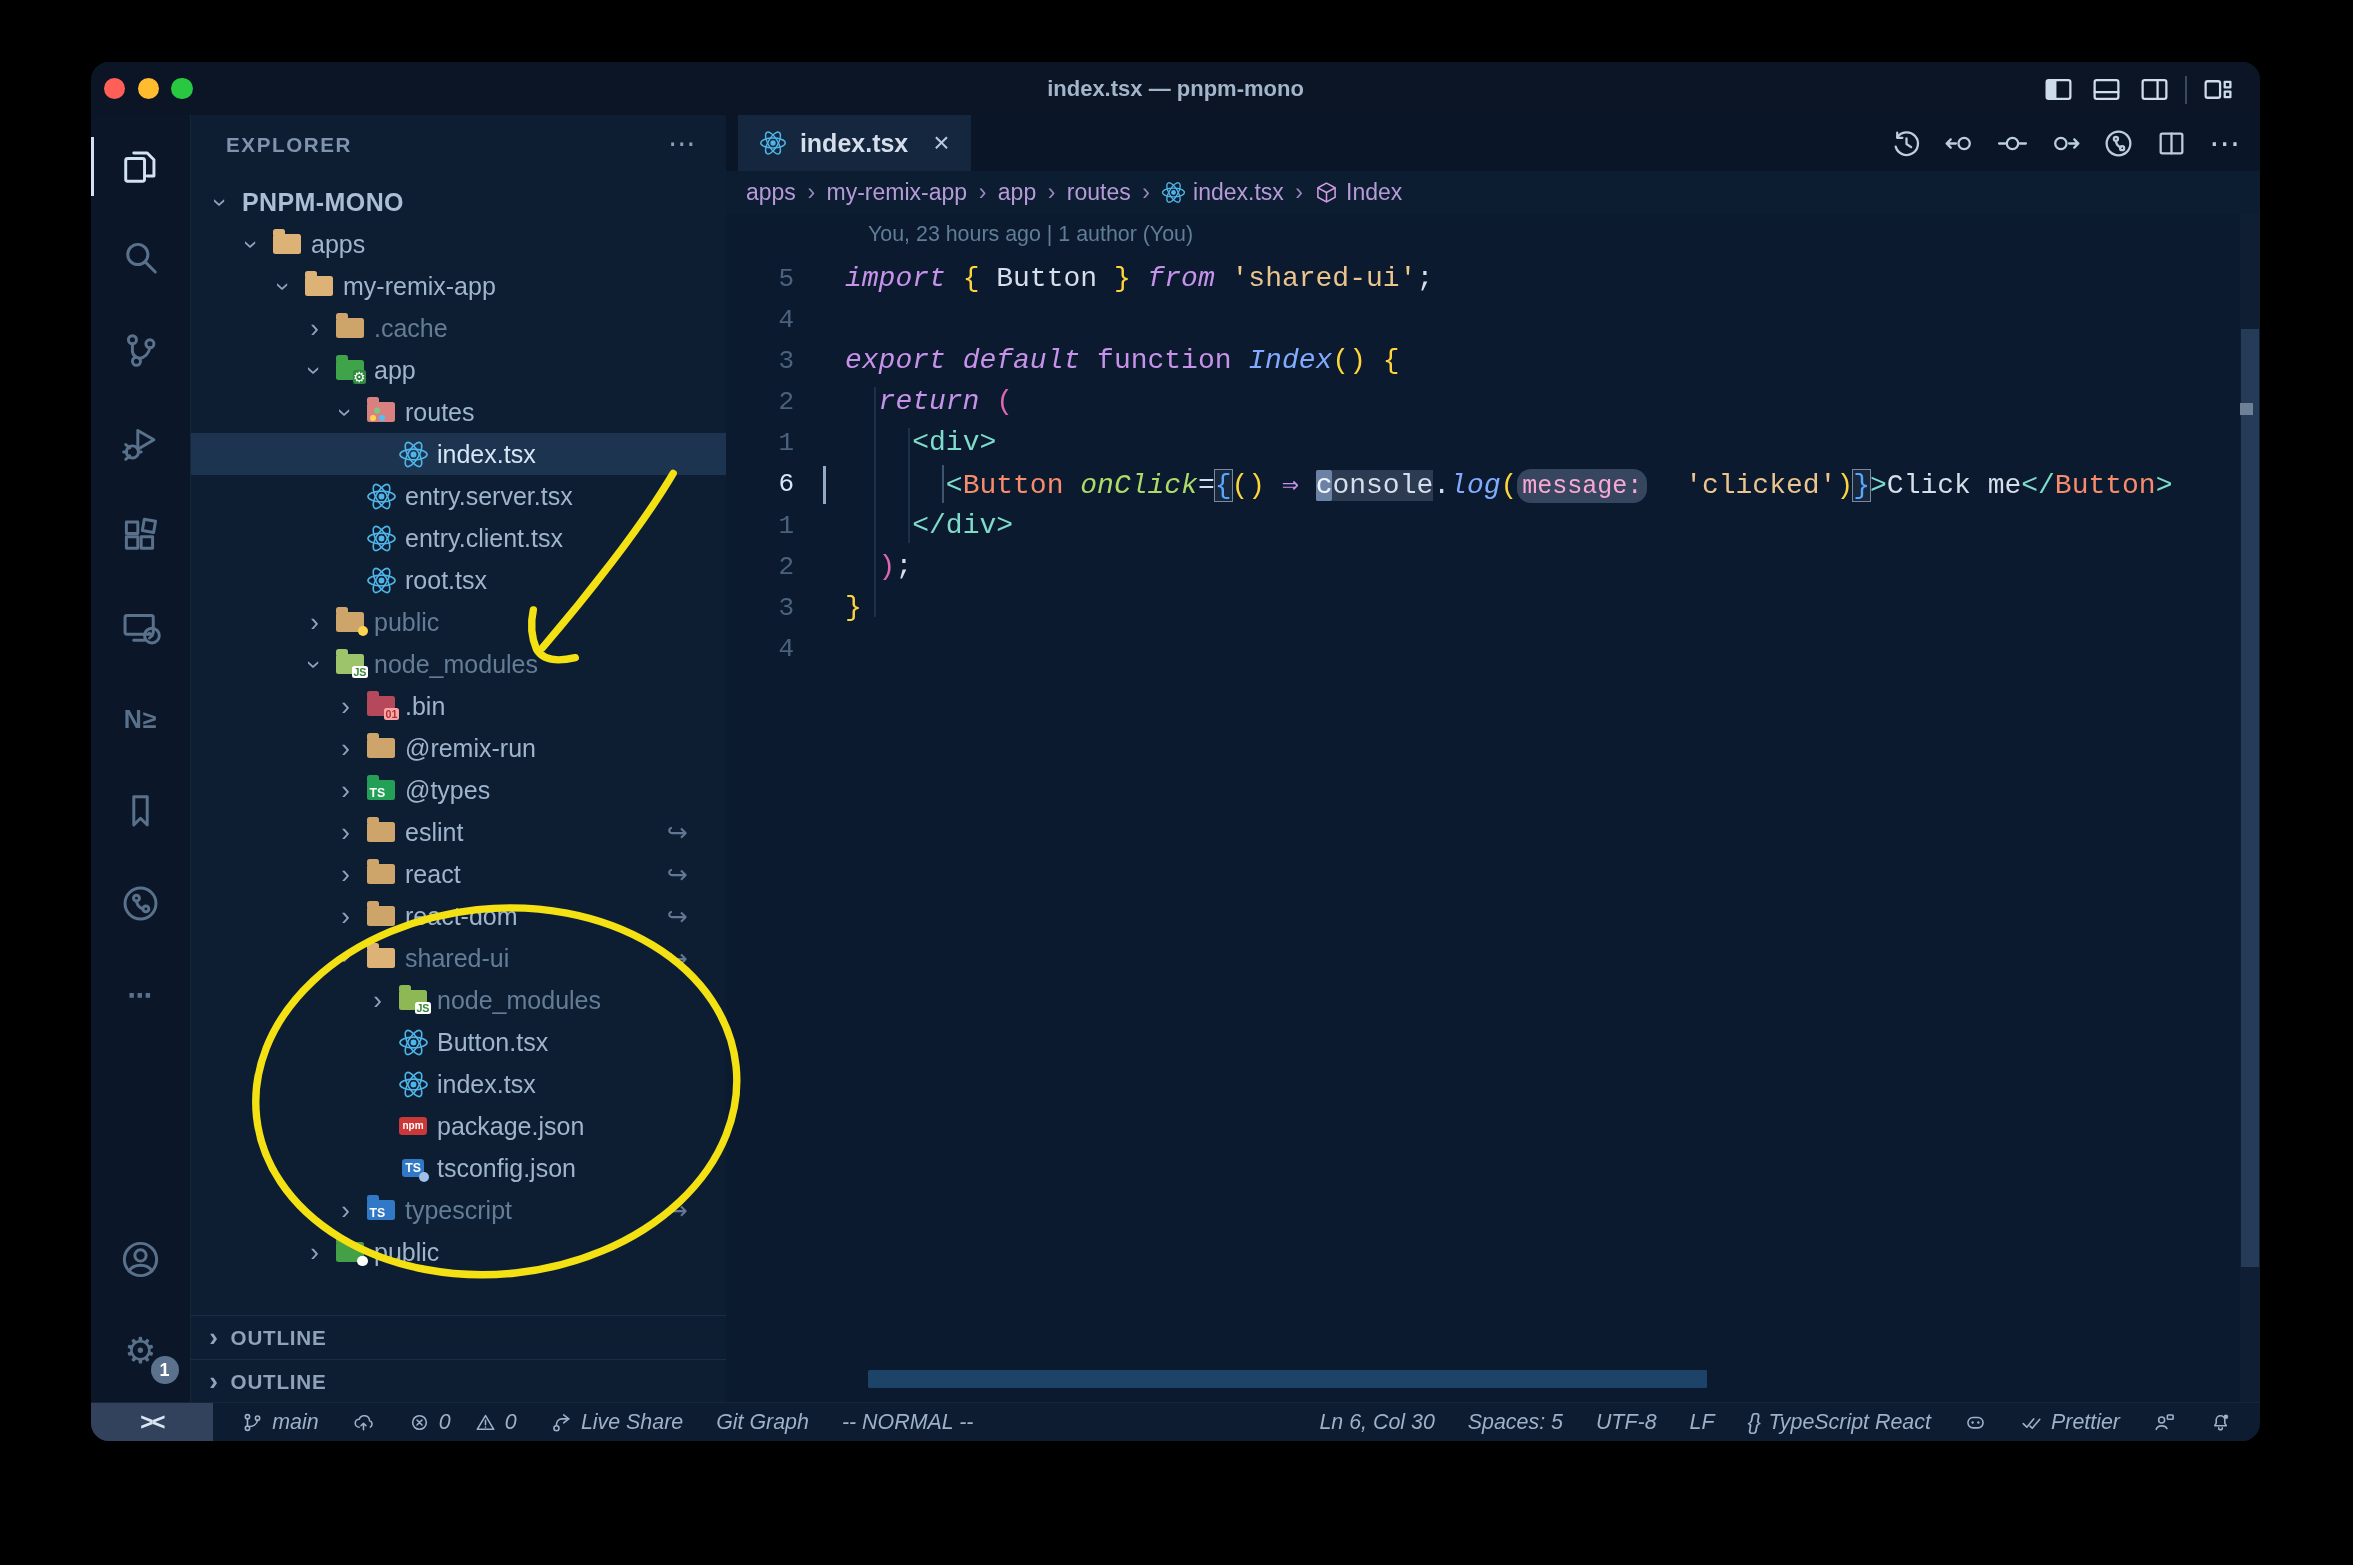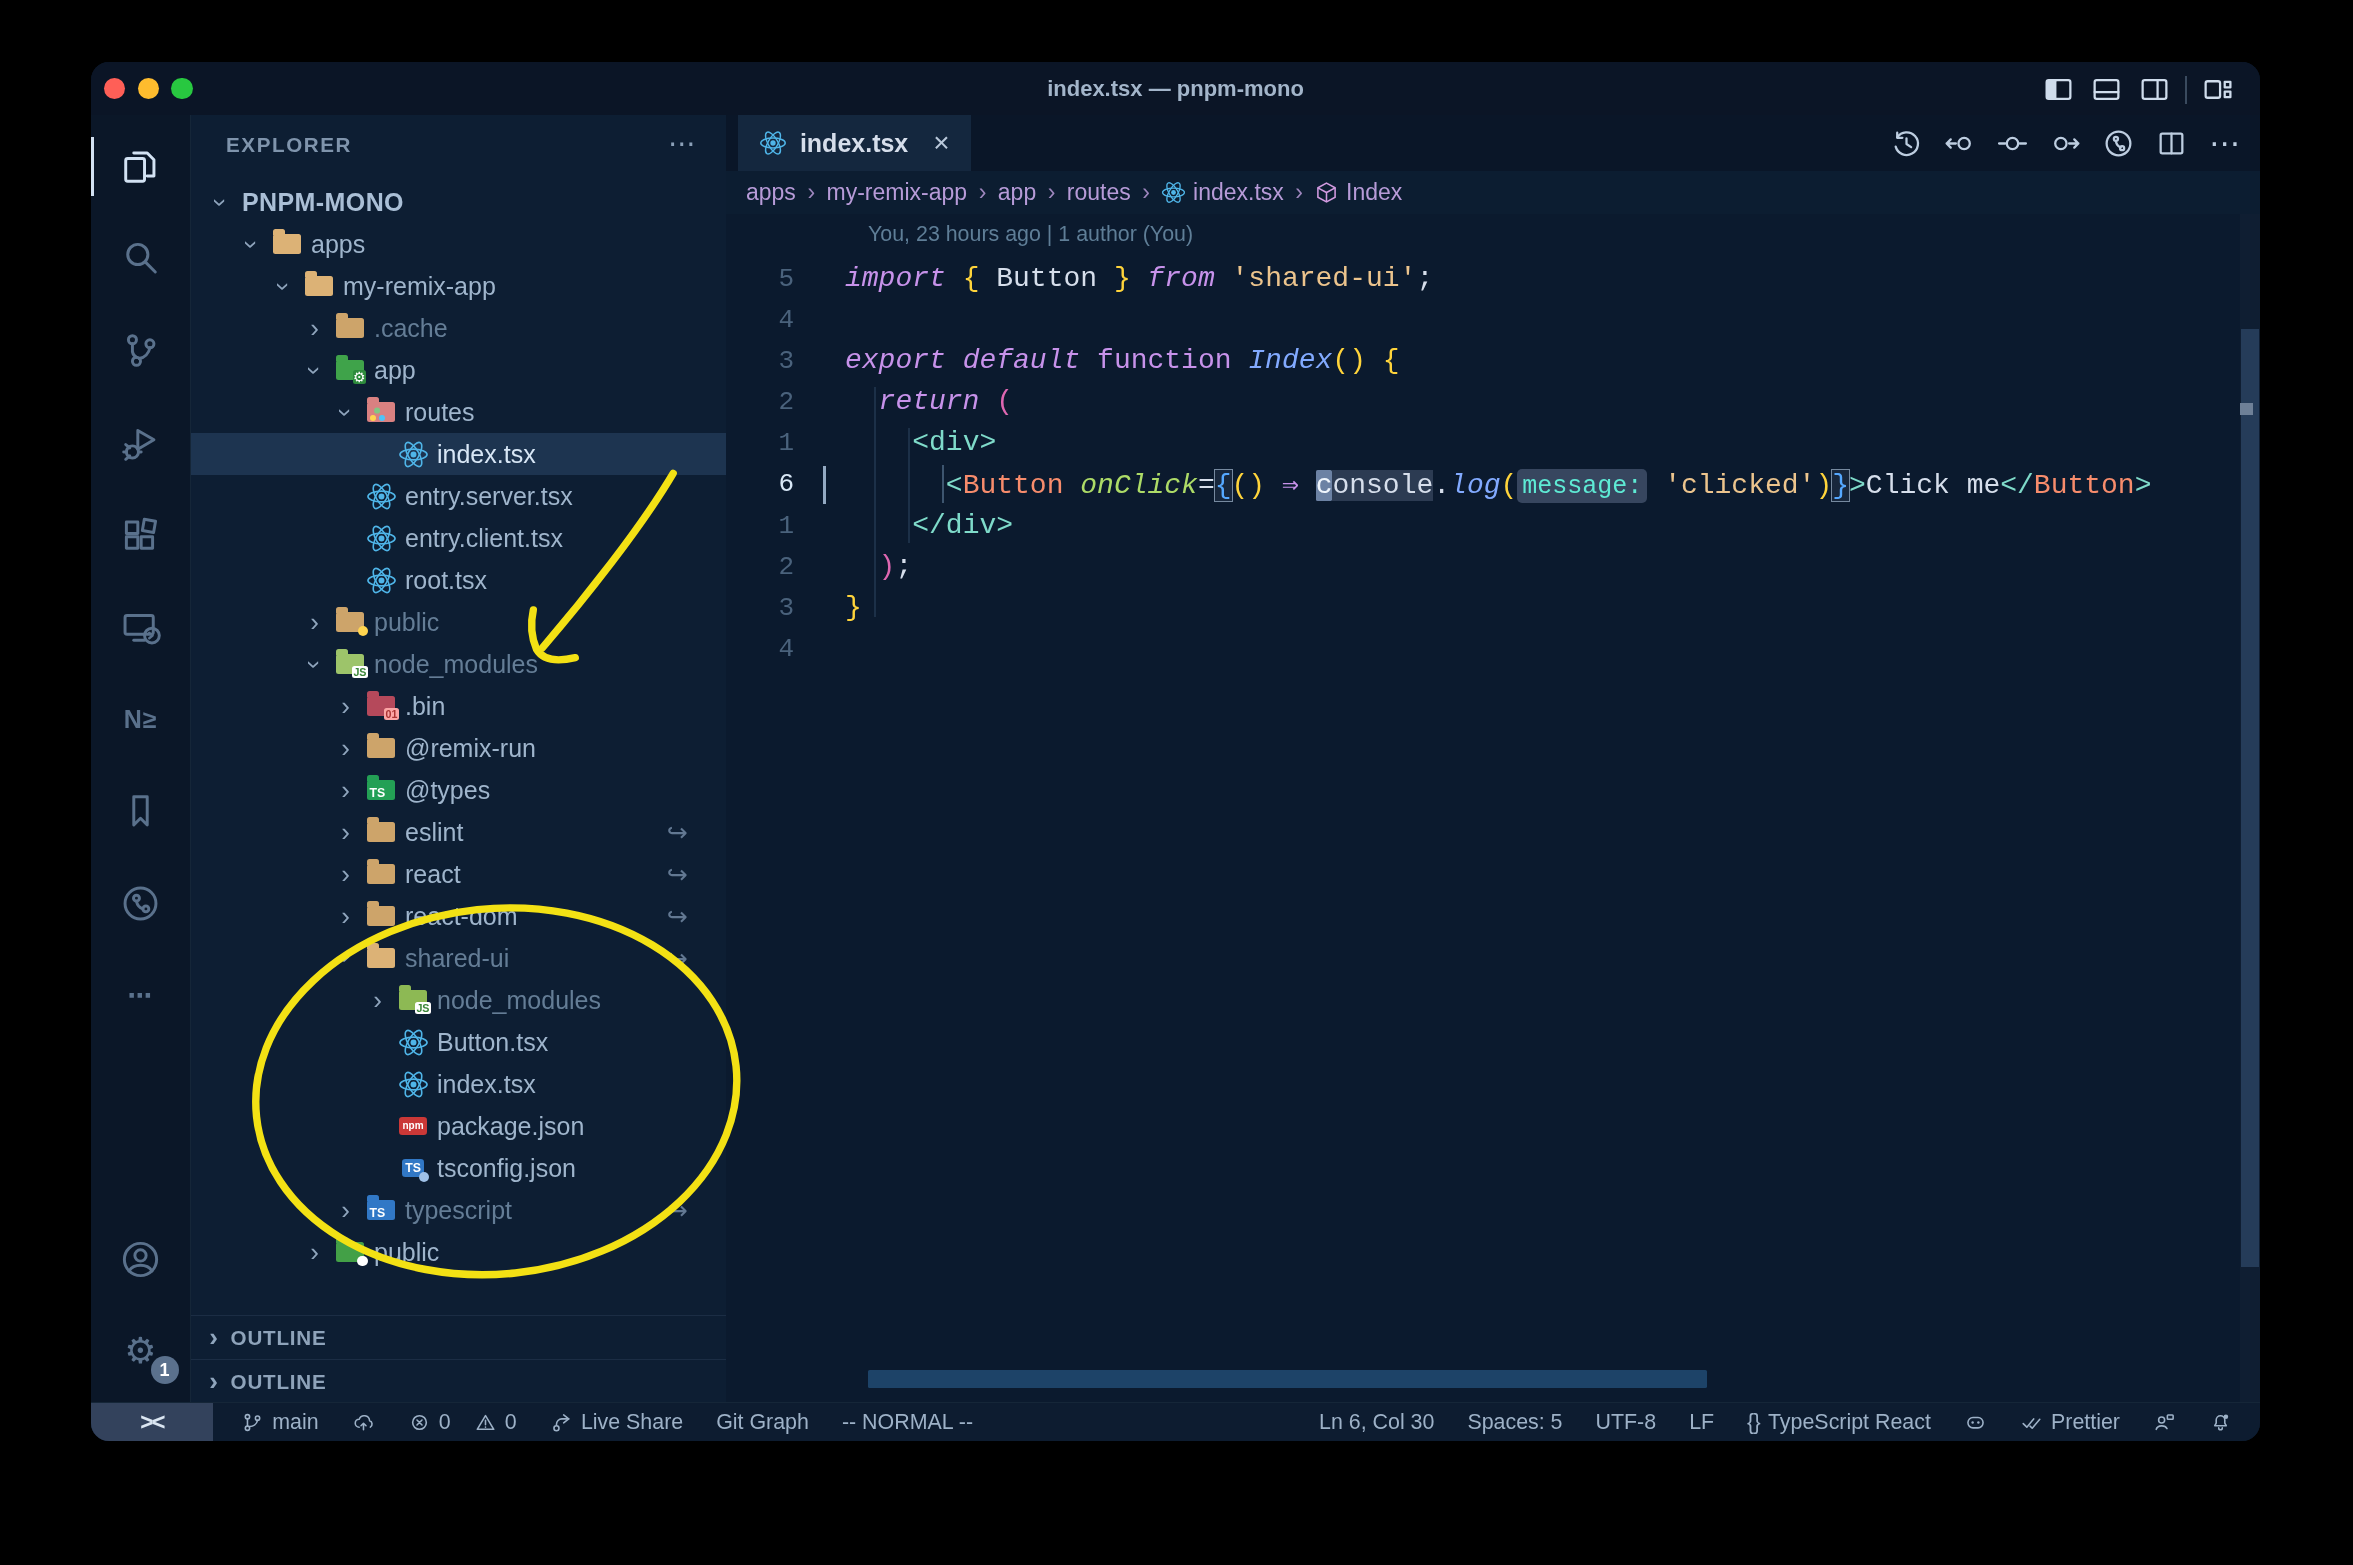--- a/index.html
+++ b/index.html
@@ -82,39 +82,39 @@
   .tk-gold{color:#ffd43b;}
   .tk-var{color:#d6deeb;}
   .tk-str{color:#ecc48d;}
   .tk-fn{color:#82aaff;font-style:italic;}
   .tk-tag{color:#7fdbca;}
   .tk-comp{color:#f78c6c;}
   .tk-attr{color:#addb67;font-style:italic;}
   .tk-arrow{color:#c792ea;}
   .tk-punct{color:#d6deeb;}
   .tk-paren{color:#de67b1;}
-  .tk-inlay{background:#37465f;color:#5eead4;border-radius:5px;padding:2.5px 5px;font-size:25px;margin-right:0;}
+  .tk-inlay{background:#37465f;color:#f9a8d4;border-radius:14px;padding:2.5px 5px;font-size:25px;margin-right:21px;}
   .tk-bracket{color:#55a8ff;outline:1.6px solid #76899f;outline-offset:-0.8px;background:rgba(120,140,165,.12);}
   .tk-wordhl{background:#2c3b52;}
   .tk-cursor{background:#6c82a4;color:#f0f6fd;border-radius:1.6px;}
   .iguide{position:absolute;width:1.6px;background:#1c3048;}
   .iguide.hot{background:#3d556f;}
   .gutter-cursor-bar{position:absolute;width:2.5px;background:#93a9c2;}
   .vscroll{position:absolute;right:0;top:99px;width:20px;bottom:0;background:rgba(255,255,255,0.02);}
   .vslider{position:absolute;left:0.8px;width:18px;background:rgba(96,140,190,0.28);}
   .vcursor-mark{position:absolute;width:13px;height:11.5px;background:#6e8097;}
   .hscroll{position:absolute;height:18px;background:#1d4368;border-radius:1.6px;}
   
   .statusbar{position:absolute;left:0;right:0;bottom:0;height:38px;background:#0d1c30;border-top:0.8px solid #152638;
     color:#9db1c7;font-size:21.4px;display:flex;align-items:center;}
   .remote{width:122px;height:38px;background:#33425c;color:#dbe6f2;display:flex;align-items:center;justify-content:center;
     font-size:23px;font-weight:700;letter-spacing:-1.6px;flex:0 0 122px;}
   .sb-left{display:flex;align-items:center;gap:33px;margin-left:28px;}
   .sb-right{position:absolute;right:28px;display:flex;align-items:center;gap:33px;}
-  .sbit{display:flex;align-items:center;gap:8.2px;white-space:nowrap;}
+  .sbit{display:flex;align-items:center;gap:8.2px;white-space:nowrap;font-style:italic;}
   .sbit svg{display:block;}
   .annotations{position:absolute;inset:0;pointer-events:none;}
 </style>
 </head>
 <body>
 
 <div class="stage">
   <div class="win">
 
     <div class="titlebar">

